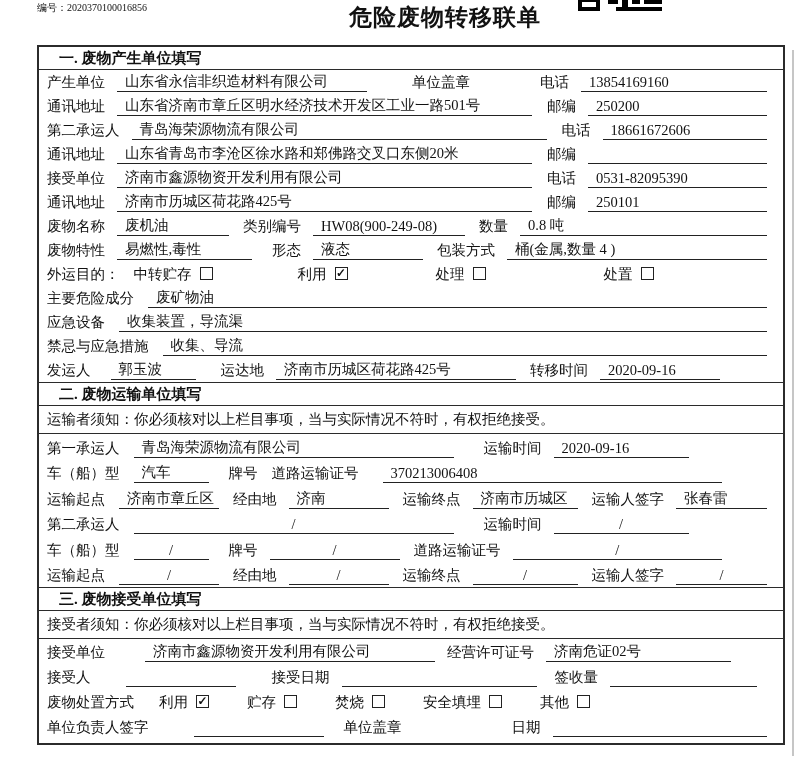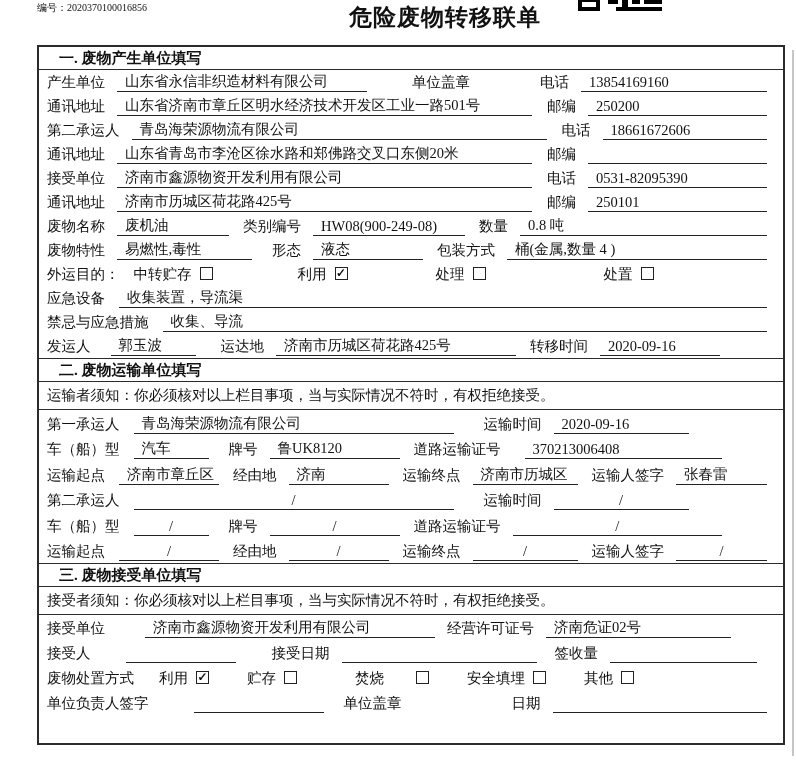--- a/index.html
+++ b/index.html
@@ -130,20 +130,24 @@
             <span class="chk" style="margin-left: 88px;">
               <span class="chk-lab">处理</span>
               <span class="box"></span>
             </span>
             <span class="chk" style="margin-left: 118px;">
               <span class="chk-lab">处置</span>
               <span class="box"></span>
             </span>
           </div>
           <div class="row">
+            <span class="lab">主要危险成分</span>
+            <span class="val" style="flex: 1 1 auto; margin-left: 14px;">废矿物油</span>
+          </div>
+          <div class="row">
             <span class="lab">应急设备</span>
             <span class="val" style="flex: 1 1 auto; margin-left: 14px;">收集装置，导流渠</span>
           </div>
           <div class="row">
             <span class="lab">禁忌与应急措施</span>
             <span class="val" style="flex: 1 1 auto; margin-left: 14px;">收集、导流</span>
           </div>
           <div class="row">
             <span class="lab">发运人</span>
             <span class="val" style="width: 85px; flex-shrink: 0; margin-left: 20px;">郭玉波</span>
@@ -162,21 +166,20 @@
           <div class="row">
             <span class="lab">第一承运人</span>
             <span class="val" style="width: 320px; flex-shrink: 0; margin-left: 14px;">青岛海荣源物流有限公司</span>
             <span class="lab" style="margin-left: 30px;">运输时间</span>
             <span class="val" style="width: 135px; flex-shrink: 0; margin-left: 12px;">2020-09-16</span>
           </div>
           <div class="row">
             <span class="lab">车（船）型</span>
             <span class="val" style="width: 75px; flex-shrink: 0; margin-left: 14px;">汽车</span>
             <span class="lab" style="margin-left: 20px;">牌号</span>
-            <span class="val" style="width: 130px; flex-shrink: 0; margin-left: 12px;">鲁UK8120</span>
             <span class="lab" style="margin-left: 14px;">道路运输证号</span>
             <span class="val" style="flex: 1 1 auto; margin-left: 24px; margin-right: 45px;">370213006408</span>
           </div>
           <div class="row">
             <span class="lab">运输起点</span>
             <span class="val" style="width: 100px; flex-shrink: 0; margin-left: 14px;">济南市章丘区</span>
             <span class="lab" style="margin-left: 14px;">经由地</span>
             <span class="val" style="width: 100px; flex-shrink: 0; margin-left: 12px;">济南</span>
             <span class="lab" style="margin-left: 14px;">运输终点</span>
             <span class="val" style="width: 105px; flex-shrink: 0; margin-left: 12px;">济南市历城区</span>
@@ -231,21 +234,21 @@
           <div class="row">
             <span class="lab">废物处置方式</span>
             <span class="chk" style="margin-left: 25px;">
               <span class="chk-lab">利用</span>
               <span class="box on">✓</span>
             </span>
             <span class="chk" style="margin-left: 38px;">
               <span class="chk-lab">贮存</span>
               <span class="box"></span>
             </span>
-            <span class="chk" style="margin-left: 58px; gap: 24px;">
+            <span class="chk" style="margin-left: 38px;">
               <span class="chk-lab">焚烧</span>
               <span class="box"></span>
             </span>
             <span class="chk" style="margin-left: 38px;">
               <span class="chk-lab">安全填埋</span>
               <span class="box"></span>
             </span>
             <span class="chk" style="margin-left: 38px;">
               <span class="chk-lab">其他</span>
               <span class="box"></span>

